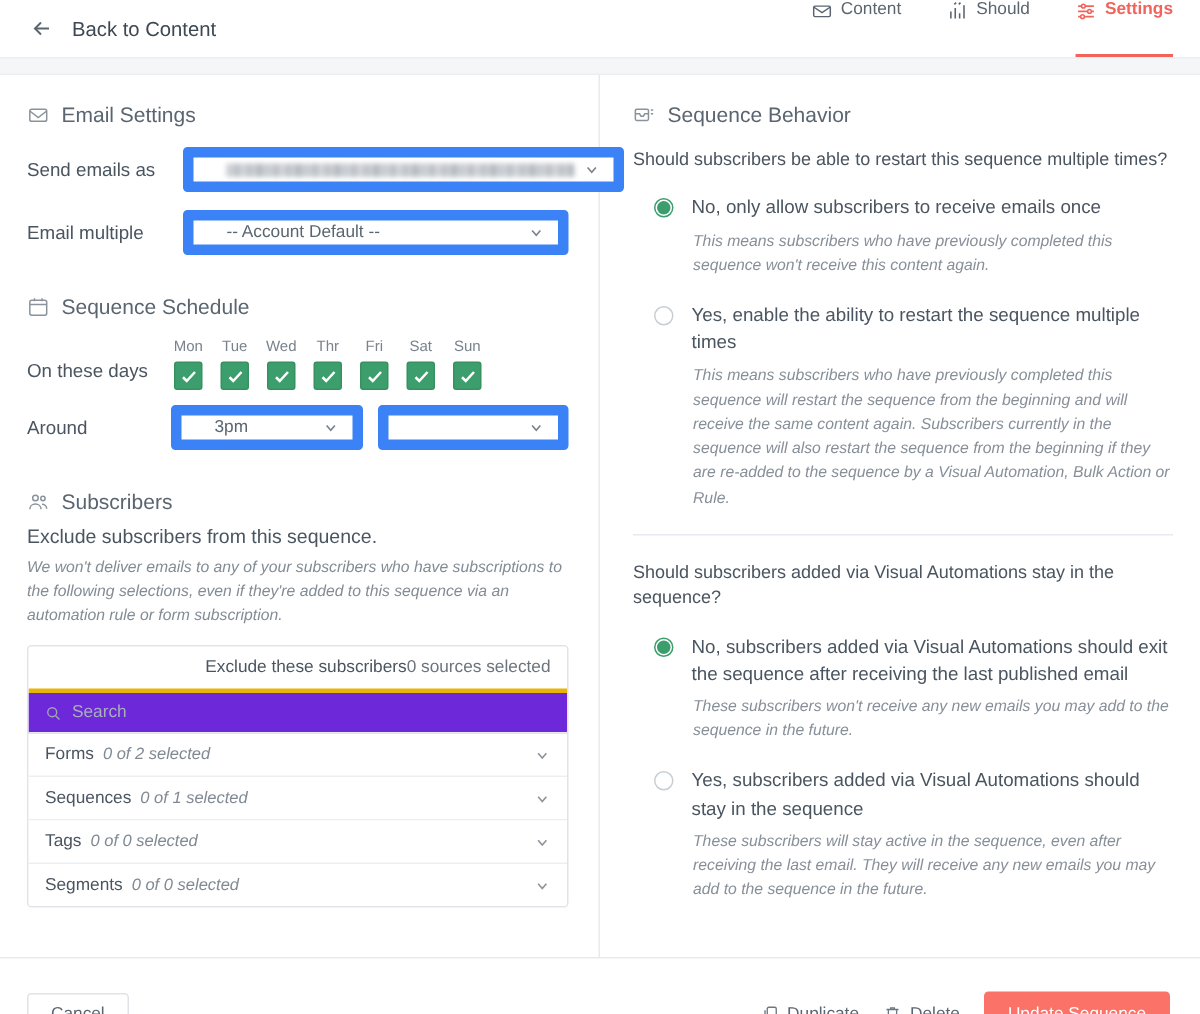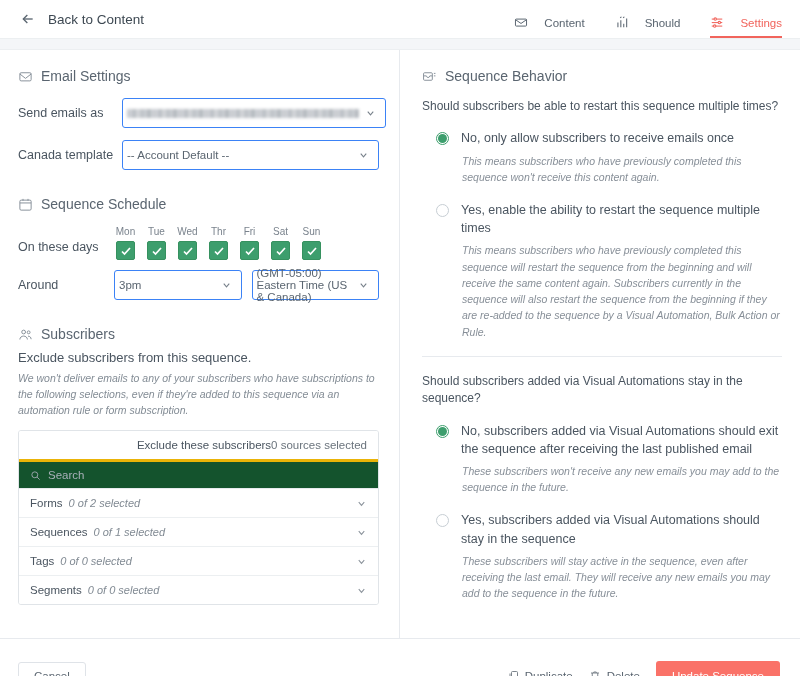--- a/index.html
+++ b/index.html
@@ -22,30 +22,30 @@
     position: relative;
   }
   .back-link {
     display: flex; align-items: center; gap: 12px;
     cursor: pointer;
   }
   .back-arrow { width: 16px; height: 16px; color: #5a6570; flex: 0 0 auto; }
   .back-label { font-size: 13.5px; color: #3d4852; }
   .topnav { margin-left: auto; display: flex; align-items: flex-end; height: 100%; gap: 30px; }
   .topnav-item {
-    display: flex; align-items: flex-end; gap: 16px;
+    display: flex; align-items: flex-start; gap: 6px;
     font-size: 11.5px; color: #5a6570;
     height: 100%;
     padding-bottom: 9px;
     cursor: pointer;
     position: relative;
     align-self: flex-end;
   }
   .topnav-item .tn-icon { width: 14px; height: 14px; display: block; }
-  .topnav-item.active { color: #f1645c; }
+  .topnav-item.active { color: #f1645c; font-weight: bold; }
   .topnav-item.active::after {
     content: ""; position: absolute; left: 0; right: 0; bottom: 0;
     height: 2px; background: #f1645c;
   }
   .strip { height: 12px; background: #f4f6f8; border-top: 1px solid #eceff1; border-bottom: 1px solid #eceff1; }
 
   
   .content {
     display: flex;
     height: 588px;
@@ -67,25 +67,25 @@
   }
   .section-head .sec-icon { width: 15px; height: 15px; color: #8a939c; flex: 0 0 auto; }
 
   
   .frow { display: flex; align-items: center; margin-bottom: 12px; }
   .flabel { width: 104px; font-size: 12.5px; color: #4a5560; flex: 0 0 auto; }
   .select {
     position: relative;
     flex: 1;
     height: 30px;
-    border: 1px solid #3b82f6;
+    border: 7px solid #3b82f6;
     border-radius: 3px;
     background: #fff;
     display: flex; align-items: center;
-    padding: 0 26px 0 4px;
+    padding: 0 26px 0 22px;
     font-size: 11.5px;
     color: #5a6570;
     cursor: pointer;
   }
   .select .caret {
     position: absolute; right: 9px; top: 50%; transform: translateY(-50%);
     width: 11px; height: 11px; color: #7a838d;
   }
   .blurred {
     display: block;
@@ -127,21 +127,21 @@
   }
   .excl-box { border: 1px solid #e0e4e8; border-radius: 3px; overflow: hidden; background: #fff; }
   .excl-head {
     display: flex; align-items: center; justify-content: flex-end;
     padding: 8px 11px; font-size: 11.5px; color: #4a5560;
     background: #fff; border-bottom: 3px solid #eab308;
   }
   .excl-count { color: #6b747d; }
   .excl-search {
     display: flex; align-items: center; gap: 7px;
-    padding: 7px 11px; background: #14532d;
+    padding: 7px 11px; background: #6d28d9;
     border-bottom: 1px solid #e6eaee;
   }
   .excl-search svg { width: 11px; height: 11px; color: #a0a8b0; }
   .excl-search .ph { font-size: 11.5px; color: #a8b0b8; }
   .excl-item {
     display: flex; align-items: center;
     padding: 8px 11px; font-size: 11.5px;
     border-bottom: 1px solid #eceff1;
     background: #fff; cursor: pointer;
   }
@@ -264,21 +264,21 @@
       <span class="flabel">Send emails as</span>
       <div class="select">
         <span class="blurred"></span>
         <svg class="caret" viewBox="0 0 24 24" fill="none" stroke="currentColor" stroke-width="2.4">
             <polyline points="6 9 12 16 18 9"></polyline>
           </svg>
       </div>
     </div>
 
     <div class="frow">
-      <span class="flabel">Canada template</span>
+      <span class="flabel">Email multiple</span>
       <div class="select">
         <span>-- Account Default --</span>
         <svg class="caret" viewBox="0 0 24 24" fill="none" stroke="currentColor" stroke-width="2.4">
             <polyline points="6 9 12 16 18 9"></polyline>
           </svg>
       </div>
     </div>
 
     <div class="section-head" style="margin-top:26px;">
       <svg class="sec-icon" viewBox="0 0 24 24" fill="none" stroke="currentColor" stroke-width="1.6">
@@ -354,21 +354,20 @@
 
     <div class="around-row">
       <span class="around-label">Around</span>
       <div class="select sel-sm">
         <span>3pm</span>
         <svg class="caret" viewBox="0 0 24 24" fill="none" stroke="currentColor" stroke-width="2.4">
             <polyline points="6 9 12 16 18 9"></polyline>
           </svg>
       </div>
       <div class="select sel-tz">
-        <span>(GMT-05:00) Eastern Time (US &amp; Canada)</span>
         <svg class="caret" viewBox="0 0 24 24" fill="none" stroke="currentColor" stroke-width="2.4">
             <polyline points="6 9 12 16 18 9"></polyline>
           </svg>
       </div>
     </div>
 
     <div class="section-head" style="margin-top:26px;margin-bottom:8px;">
       <svg class="sec-icon" viewBox="0 0 24 24" fill="none" stroke="currentColor" stroke-width="1.6">
         <circle cx="9" cy="8" r="3"></circle>
           <path d="M3 20c0-3.3 2.7-5.5 6-5.5s6 2.2 6 5.5"></path>

